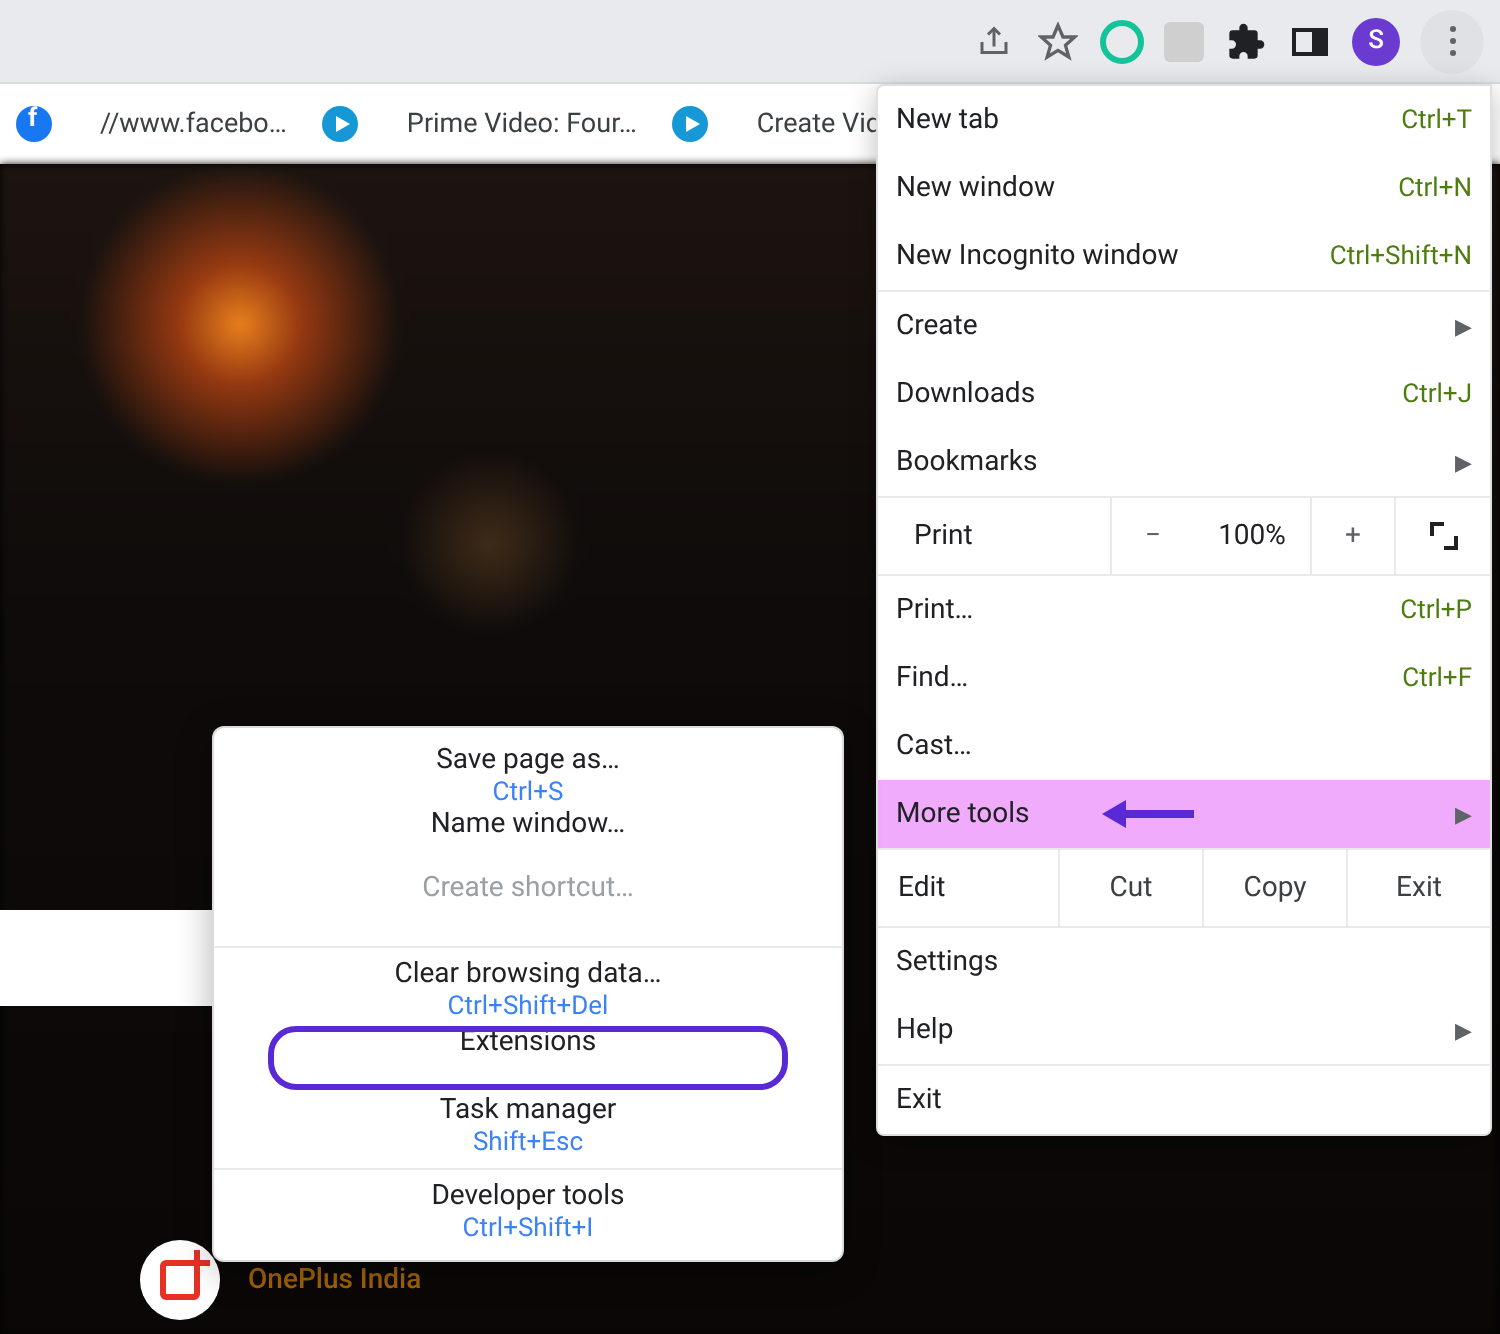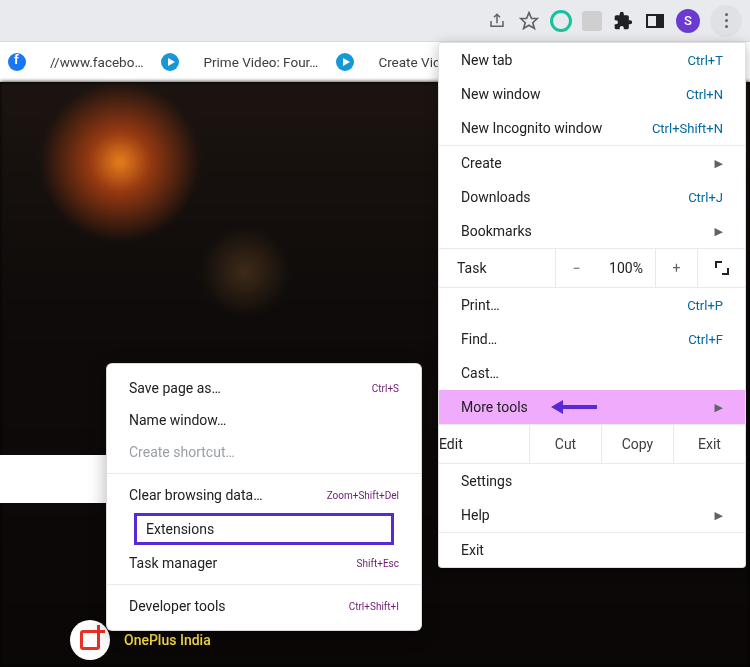--- a/index.html
+++ b/index.html
@@ -23,54 +23,54 @@
   .pv-ico{width:18px;height:18px;border-radius:50%;background:#1798d6;display:flex;align-items:center;justify-content:center;}
   .pv-ico::after{content:'';border-left:7px solid #fff;border-top:4px solid transparent;border-bottom:4px solid transparent;margin-left:2px;}
 
   .content{position:relative;height:585px;background:#000;}
   .bg{position:absolute;inset:0;background:
     radial-gradient(circle at 120px 80px, rgba(255,140,30,0.9) 0%, rgba(255,90,20,0.55) 30px, rgba(60,20,10,0) 80px),
     radial-gradient(circle at 245px 190px, rgba(120,80,40,0.45) 0px, rgba(40,30,20,0) 45px),
     linear-gradient(180deg,#1c1410 0%,#0e0b0a 40%,#0a0706 100%);
     filter:blur(2px);}
   .white-bar{position:absolute;left:0;top:373px;width:422px;height:48px;background:#fff;}
-  .oneplus-chip{position:absolute;left:70px;top:538px;display:flex;align-items:center;gap:14px;color:#fde047;font-size:14px;font-weight:500;}
+  .oneplus-chip{position:absolute;left:70px;top:538px;display:flex;align-items:center;gap:14px;color:#a16207;font-size:14px;font-weight:500;}
   .op-ico{width:40px;height:40px;border-radius:50%;background:#fff;display:flex;align-items:center;justify-content:center;}
   .op-ico-inner{width:20px;height:20px;border:3px solid #e63124;border-radius:3px;position:relative;}
   .op-ico-inner::before{content:'';position:absolute;top:-8px;right:-3px;width:3px;height:10px;background:#e63124;}
   .op-ico-inner::after{content:'';position:absolute;top:-3px;right:-8px;width:10px;height:3px;background:#e63124;}
 
   
   .main-menu{position:absolute;top:42px;right:4px;width:308px;background:#fff;border:1px solid rgba(0,0,0,0.12);box-shadow:0 3px 14px rgba(0,0,0,0.25);border-radius:4px 0 4px 4px;font-size:14px;color:#202124;}
-  .m-row{display:flex;align-items:center;justify-content:space-between;height:34px;padding:0 22px;cursor:pointer;}
-  .m-row .sc{color:#0369a1;font-size:13px;}
+  .m-row{display:flex;align-items:center;justify-content:space-between;height:34px;padding:0 9px;cursor:pointer;}
+  .m-row .sc{color:#4d7c0f;font-size:13px;}
   .m-row.hi{background:#f0abfc;}
   .m-row .arr{font-size:11px;color:#5f6368;}
   .m-sep{height:1px;background:#e8eaed;}
   .zoom-row{display:flex;align-items:center;height:40px;border-top:1px solid #e8eaed;border-bottom:1px solid #e8eaed;}
   .zoom-row .zl{flex:1;padding-left:18px;}
   .zoom-row .zb{width:42px;text-align:center;border-left:1px solid #e8eaed;height:100%;display:flex;align-items:center;justify-content:center;color:#5f6368;cursor:pointer;}
   .zoom-row .zv{width:58px;text-align:center;}
   .zoom-row .zf{width:48px;border-left:1px solid #e8eaed;height:100%;display:flex;align-items:center;justify-content:center;}
   .fs-ic{width:14px;height:14px;position:relative;}
   .fs-ic::before,.fs-ic::after{content:'';position:absolute;width:5px;height:5px;border:2px solid #202124;}
   .fs-ic::before{top:0;left:0;border-right:none;border-bottom:none;}
   .fs-ic::after{bottom:0;right:0;border-left:none;border-top:none;}
   .edit-row{display:flex;height:40px;border-top:1px solid #e8eaed;border-bottom:1px solid #e8eaed;}
-  .edit-row .el{width:90px;padding-left:0;display:flex;align-items:center;}
+  .edit-row .el{width:90px;padding-left:10px;display:flex;align-items:center;}
   .edit-row .eb{flex:1;border-left:1px solid #e8eaed;display:flex;align-items:center;justify-content:center;color:#3c4043;cursor:pointer;}
   .indicator{position:absolute;left:110px;top:8px;}
 
   
   .sub-menu{position:absolute;top:363px;left:106px;width:316px;background:#fff;border:1px solid rgba(0,0,0,0.14);box-shadow:0 4px 18px rgba(0,0,0,0.3);border-radius:6px;padding:8px 0;font-size:14px;color:#202124;}
-  .s-row{display:flex;align-items:center;justify-content:space-between;height:32px;padding:0 22px;cursor:pointer;}
+  .s-row{display:flex;align-items:center;justify-content:space-between;height:32px;padding:0 22px;cursor:pointer;flex-direction:column;}
   .s-row.disabled{color:#9aa0a6;cursor:default;}
-  .s-row .sc{color:#701a75;font-size:10px;}
+  .s-row .sc{color:#3b82f6;font-size:13px;}
   .s-sep{height:1px;background:#e8eaed;margin:5px 0;}
-  .s-row.boxed{outline:3px solid #5a29d6;outline-offset:-3px; margin:2px 27px; padding:0 12px; border-radius:0;}
+  .s-row.boxed{outline:3px solid #5a29d6;outline-offset:-3px; margin:2px 27px; padding:0 12px; border-radius:14px;}
 
 </style>
 </head>
 <body>
 
 <div class="toolbar">
   <div class="icon">
     <svg width="18" height="18" viewBox="0 0 24 24" fill="none" stroke="#5f6368" stroke-width="2">
         <path d="M4 12v7h16v-7"></path>
         <path d="M12 3v12"></path>
@@ -151,21 +151,21 @@
   </div>
   <div class="m-row">
     <span>Downloads</span>
     <span class="sc">Ctrl+J</span>
   </div>
   <div class="m-row">
     <span>Bookmarks</span>
     <span class="arr">▶</span>
   </div>
   <div class="zoom-row">
-    <div class="zl">Task</div>
+    <div class="zl">Print</div>
     <div class="zb">−</div>
     <div class="zv">100%</div>
     <div class="zb">+</div>
     <div class="zf">
         <div class="fs-ic"></div>
       </div>
   </div>
   <div class="m-row">
     <span>Print…</span>
     <span class="sc">Ctrl+P</span>
@@ -216,21 +216,21 @@
     <span>Name window…</span>
       <span></span>
   </div>
   <div class="s-row disabled">
     <span>Create shortcut…</span>
       <span></span>
   </div>
   <div class="s-sep"></div>
   <div class="s-row">
     <span>Clear browsing data…</span>
-    <span class="sc">Zoom+Shift+Del</span>
+    <span class="sc">Ctrl+Shift+Del</span>
   </div>
   <div class="s-row boxed">
     <span>Extensions</span>
       <span></span>
   </div>
   <div class="s-row">
     <span>Task manager</span>
     <span class="sc">Shift+Esc</span>
   </div>
   <div class="s-sep"></div>

